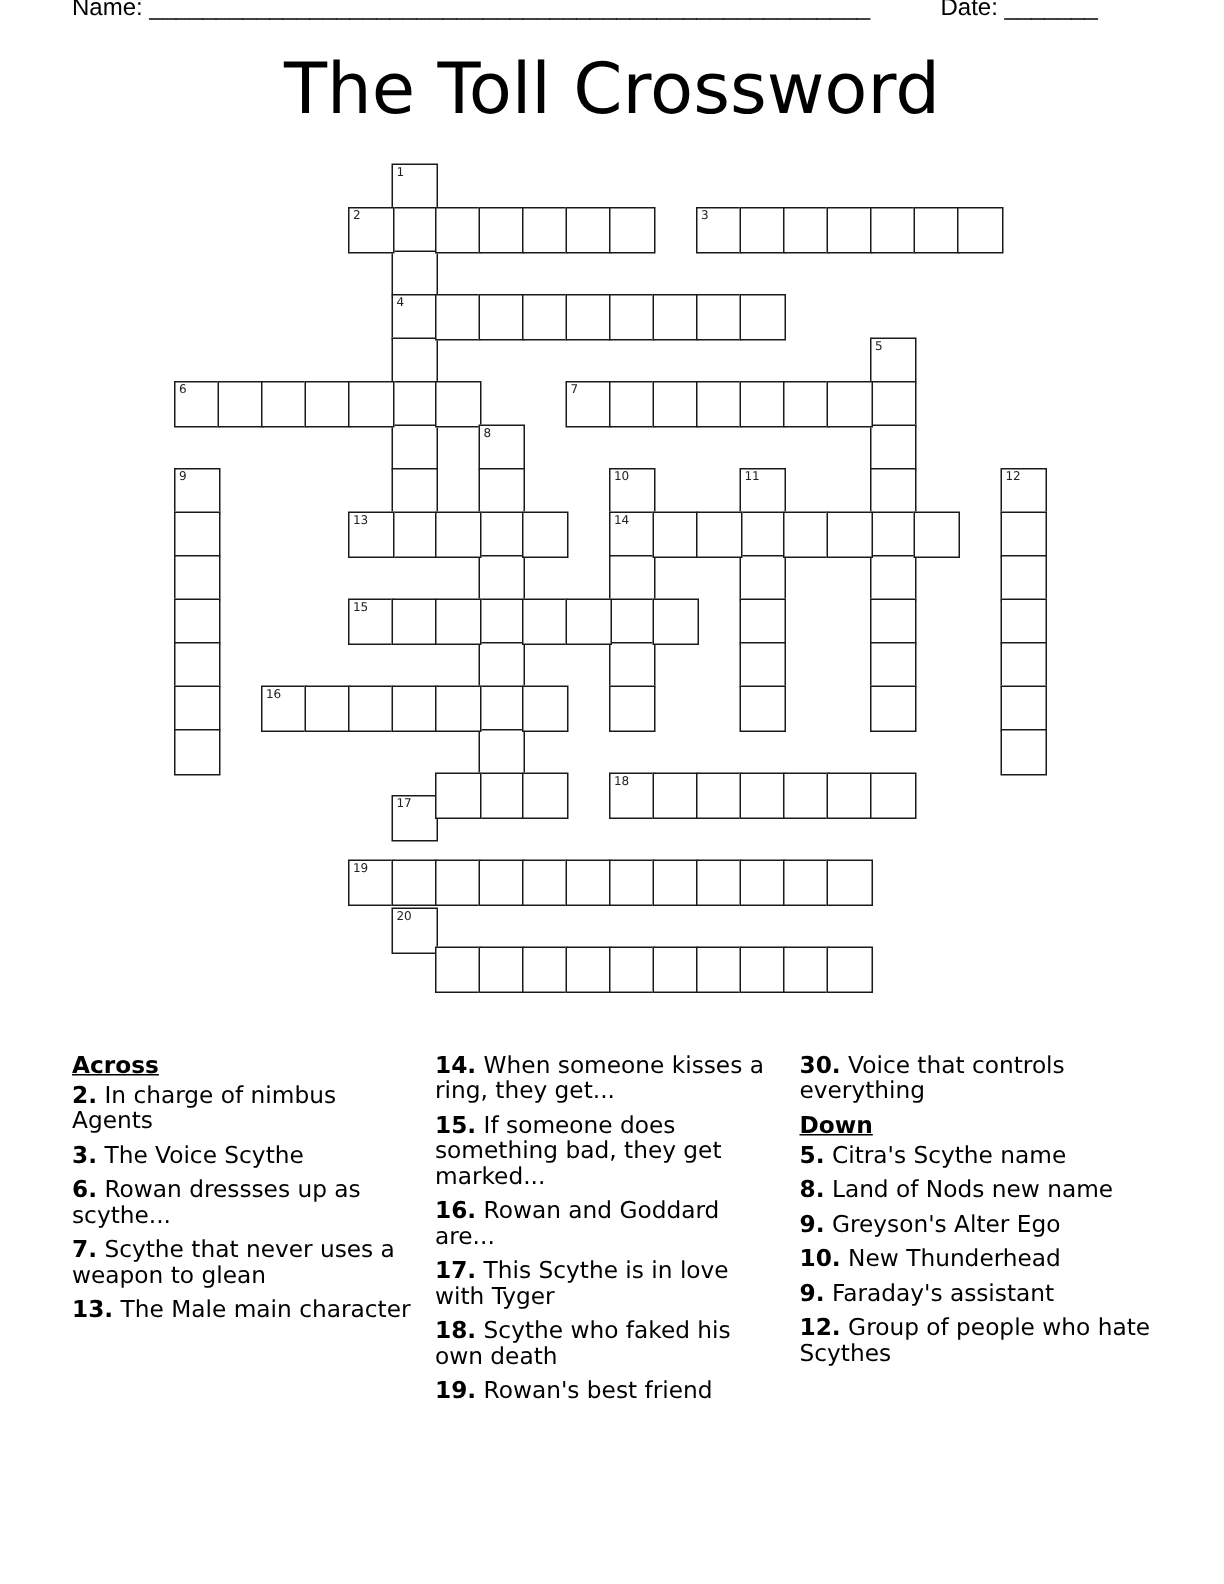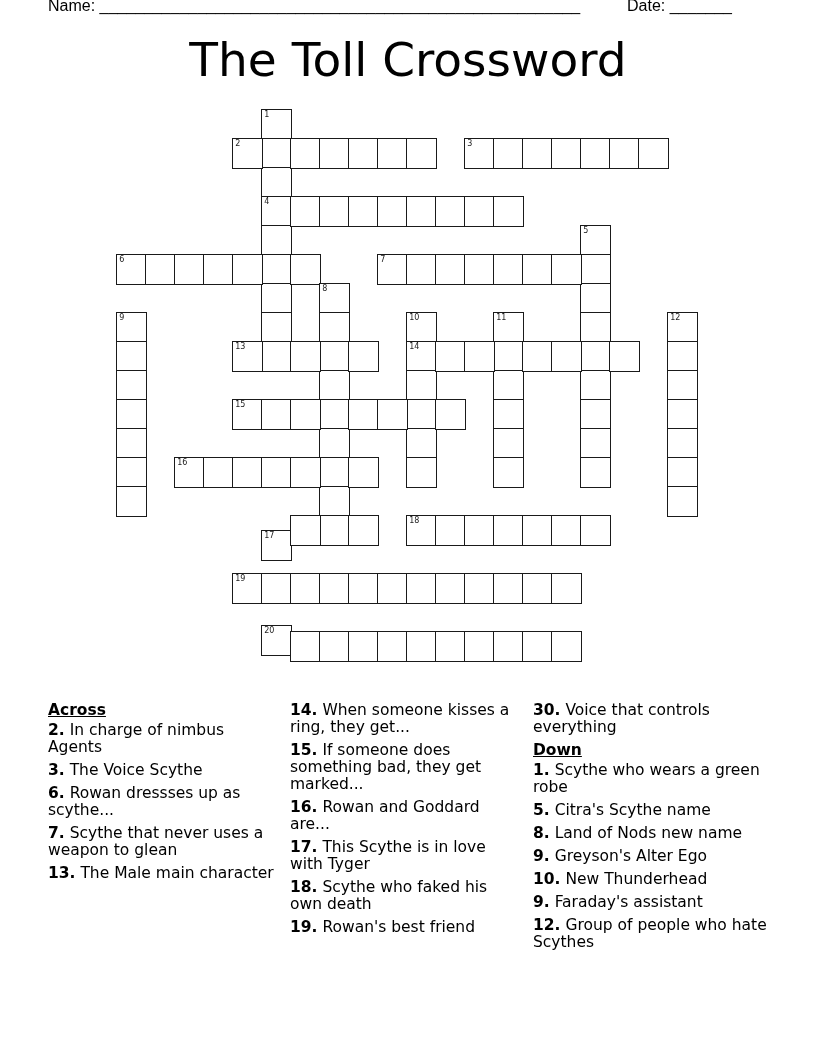--- a/index.html
+++ b/index.html
@@ -187,21 +187,21 @@
     <div class="cell" style="left: 174px; top: 464px;"></div>
     <div class="cell" style="left: 203px; top: 464px;"></div>
     <div class="cell" style="left: 232px; top: 464px;"></div>
     <div class="cell" style="left: 261px; top: 464px;"></div>
     <div class="cell" style="left: 290px; top: 464px;"></div>
     <div class="cell" style="left: 319px; top: 464px;"></div>
     <div class="cell" style="left: 348px; top: 464px;"></div>
     <div class="cell" style="left: 377px; top: 464px;"></div>
     <div class="cell" style="left: 406px; top: 464px;"></div>
     <div class="cell" style="left: 435px; top: 464px;"></div>
-    <div class="cell" style="left: 145px; top: 516px;">
+    <div class="cell" style="left: 145px; top: 496px;">
       <span class="num">20</span>
     </div>
     <div class="cell" style="left: 174px; top: 522px;"></div>
     <div class="cell" style="left: 203px; top: 522px;"></div>
     <div class="cell" style="left: 232px; top: 522px;"></div>
     <div class="cell" style="left: 261px; top: 522px;"></div>
     <div class="cell" style="left: 290px; top: 522px;"></div>
     <div class="cell" style="left: 319px; top: 522px;"></div>
     <div class="cell" style="left: 348px; top: 522px;"></div>
     <div class="cell" style="left: 377px; top: 522px;"></div>
@@ -223,20 +223,19 @@
   <div class="clue"><b>15.</b> <span>If someone does something bad, they get marked...</span></div>
   <div class="clue"><b>16.</b> <span>Rowan and Goddard are...</span></div>
   <div class="clue"><b>17.</b> <span>This Scythe is in love with Tyger</span></div>
   <div class="clue"><b>18.</b> <span>Scythe who faked his own death</span></div>
   <div class="clue"><b>19.</b> <span>Rowan's best friend</span></div>
 </div>
 
 <div class="clues col3">
   <div class="clue"><b>30.</b> <span>Voice that controls everything</span></div>
   <div class="clue-head">Down</div>
-  <div class="clue"><b>1.</b> <span>Scythe who wears a green robe</span></div>
   <div class="clue"><b>5.</b> <span>Citra's Scythe name</span></div>
   <div class="clue"><b>8.</b> <span>Land of Nods new name</span></div>
   <div class="clue"><b>9.</b> <span>Greyson's Alter Ego</span></div>
   <div class="clue"><b>10.</b> <span>New Thunderhead</span></div>
   <div class="clue"><b>9.</b> <span>Faraday's assistant</span></div>
   <div class="clue"><b>12.</b> <span>Group of people who hate Scythes</span></div>
 </div>
 
 </body></html>

